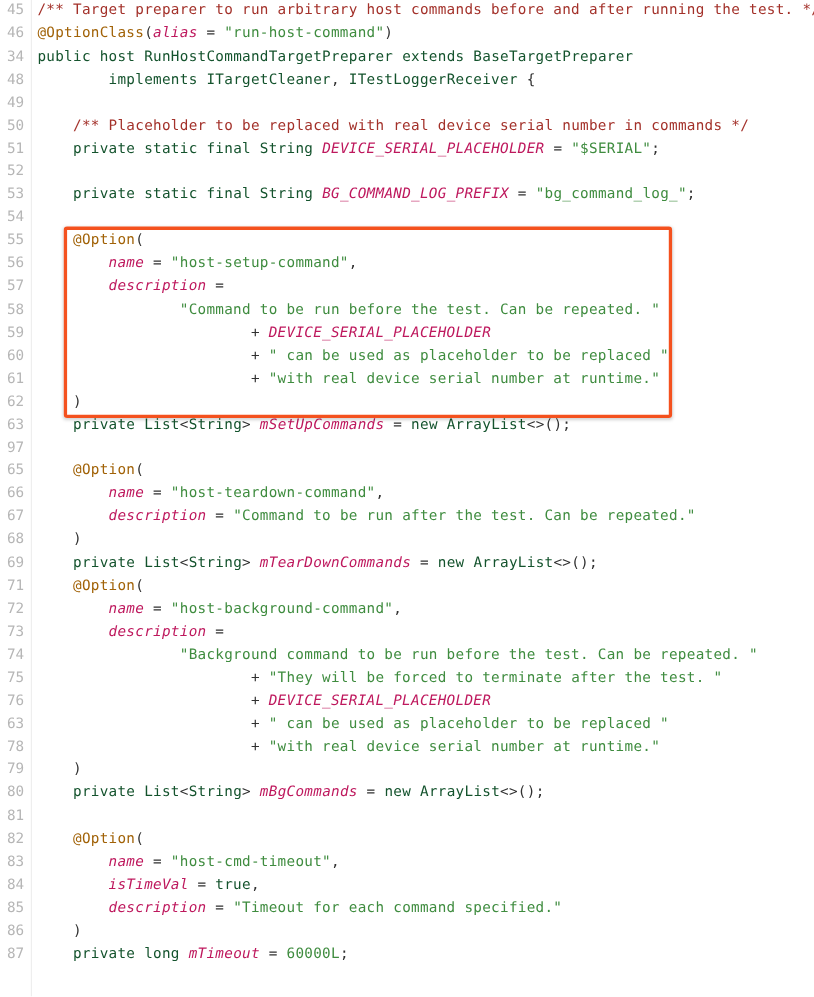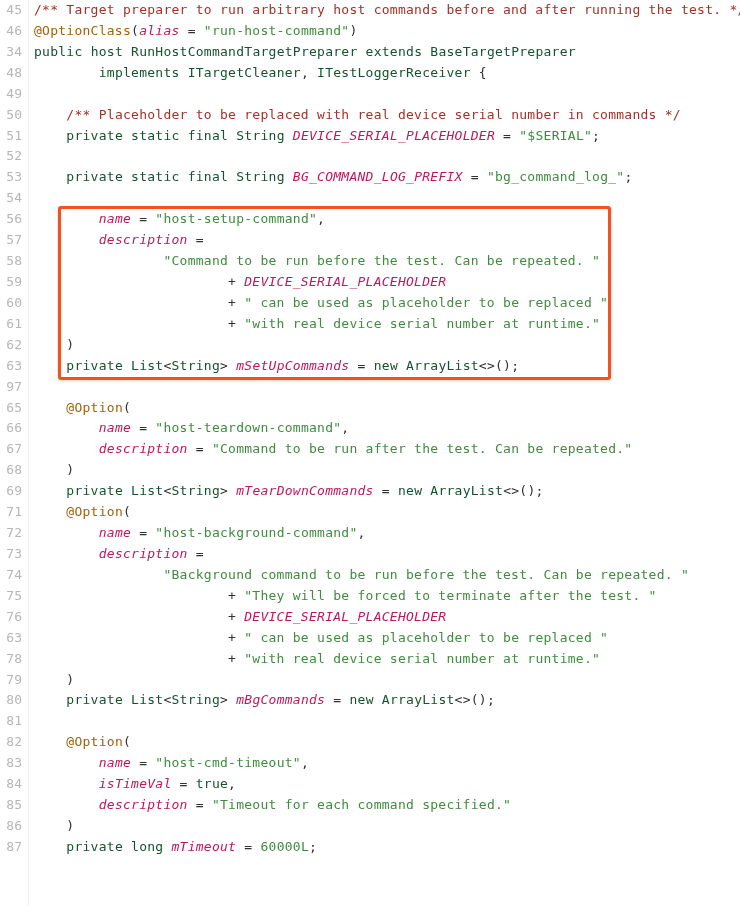--- a/index.html
+++ b/index.html
@@ -103,20 +103,21 @@
       <div class="code-line"><span class="ln">45</span><span class="src"><span class="t-cmt">/** Target preparer to run arbitrary host commands before and after running the test. */</span></span></div>
       <div class="code-line"><span class="ln">46</span><span class="src"><span class="t-ann">@OptionClass</span><span class="t-pun">(</span><span class="t-id">alias</span><span class="t-pun"> = </span><span class="t-str">"run-host-command"</span><span class="t-pun">)</span></span></div>
       <div class="code-line"><span class="ln">34</span><span class="src"><span class="t-kw">public</span><span class="t-pun"> </span><span class="t-kw">host</span><span class="t-pun"> </span><span class="t-typ">RunHostCommandTargetPreparer</span><span class="t-pun"> </span><span class="t-kw">extends</span><span class="t-pun"> </span><span class="t-typ">BaseTargetPreparer</span></span></div>
       <div class="code-line"><span class="ln">48</span><span class="src"><span class="t-pun">        </span><span class="t-kw">implements</span><span class="t-pun"> </span><span class="t-typ">ITargetCleaner</span><span class="t-pun">, </span><span class="t-typ">ITestLoggerReceiver</span><span class="t-pun"> {</span></span></div>
       <div class="code-line"><span class="ln">49</span><span class="src"></span></div>
       <div class="code-line"><span class="ln">50</span><span class="src"><span class="t-pun">    </span><span class="t-cmt">/** Placeholder to be replaced with real device serial number in commands */</span></span></div>
       <div class="code-line"><span class="ln">51</span><span class="src"><span class="t-pun">    </span><span class="t-kw">private</span><span class="t-pun"> </span><span class="t-kw">static</span><span class="t-pun"> </span><span class="t-kw">final</span><span class="t-pun"> </span><span class="t-typ">String</span><span class="t-pun"> </span><span class="t-id">DEVICE_SERIAL_PLACEHOLDER</span><span class="t-pun"> = </span><span class="t-str">"$SERIAL"</span><span class="t-pun">;</span></span></div>
       <div class="code-line"><span class="ln">52</span><span class="src"></span></div>
       <div class="code-line"><span class="ln">53</span><span class="src"><span class="t-pun">    </span><span class="t-kw">private</span><span class="t-pun"> </span><span class="t-kw">static</span><span class="t-pun"> </span><span class="t-kw">final</span><span class="t-pun"> </span><span class="t-typ">String</span><span class="t-pun"> </span><span class="t-id">BG_COMMAND_LOG_PREFIX</span><span class="t-pun"> = </span><span class="t-str">"bg_command_log_"</span><span class="t-pun">;</span></span></div>
       <div class="code-line"><span class="ln">54</span><span class="src"></span></div>
+      <div class="code-line"><span class="ln">55</span><span class="src"><span class="t-pun">    </span><span class="t-ann">@Option</span><span class="t-pun">(</span></span></div>
       <div class="code-line"><span class="ln">56</span><span class="src"><span class="t-pun">        </span><span class="t-id">name</span><span class="t-pun"> = </span><span class="t-str">"host-setup-command"</span><span class="t-pun">,</span></span></div>
       <div class="code-line"><span class="ln">57</span><span class="src"><span class="t-pun">        </span><span class="t-id">description</span><span class="t-pun"> =</span></span></div>
       <div class="code-line"><span class="ln">58</span><span class="src"><span class="t-pun">                </span><span class="t-str">"Command to be run before the test. Can be repeated. "</span></span></div>
       <div class="code-line"><span class="ln">59</span><span class="src"><span class="t-pun">                        + </span><span class="t-id">DEVICE_SERIAL_PLACEHOLDER</span></span></div>
       <div class="code-line"><span class="ln">60</span><span class="src"><span class="t-pun">                        + </span><span class="t-str">" can be used as placeholder to be replaced "</span></span></div>
       <div class="code-line"><span class="ln">61</span><span class="src"><span class="t-pun">                        + </span><span class="t-str">"with real device serial number at runtime."</span></span></div>
       <div class="code-line"><span class="ln">62</span><span class="src"><span class="t-pun">    )</span></span></div>
       <div class="code-line"><span class="ln">63</span><span class="src"><span class="t-pun">    </span><span class="t-kw">private</span><span class="t-pun"> </span><span class="t-typ">List</span><span class="t-pun">&lt;</span><span class="t-typ">String</span><span class="t-pun">&gt; </span><span class="t-id">mSetUpCommands</span><span class="t-pun"> = </span><span class="t-kw">new</span><span class="t-pun"> </span><span class="t-typ">ArrayList</span><span class="t-pun">&lt;&gt;();</span></span></div>
       <div class="code-line"><span class="ln">97</span><span class="src"></span></div>
       <div class="code-line"><span class="ln">65</span><span class="src"><span class="t-pun">    </span><span class="t-ann">@Option</span><span class="t-pun">(</span></span></div>

